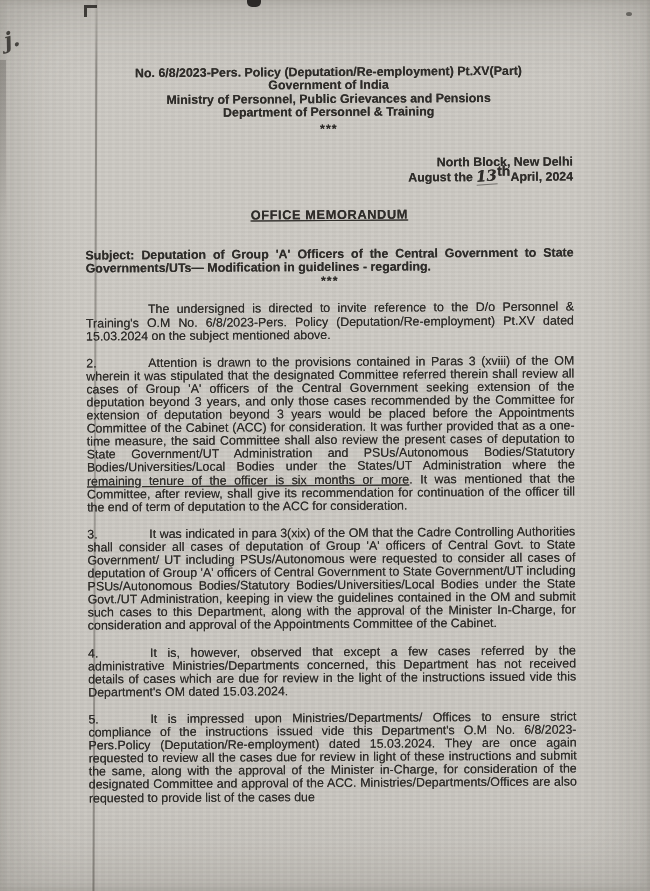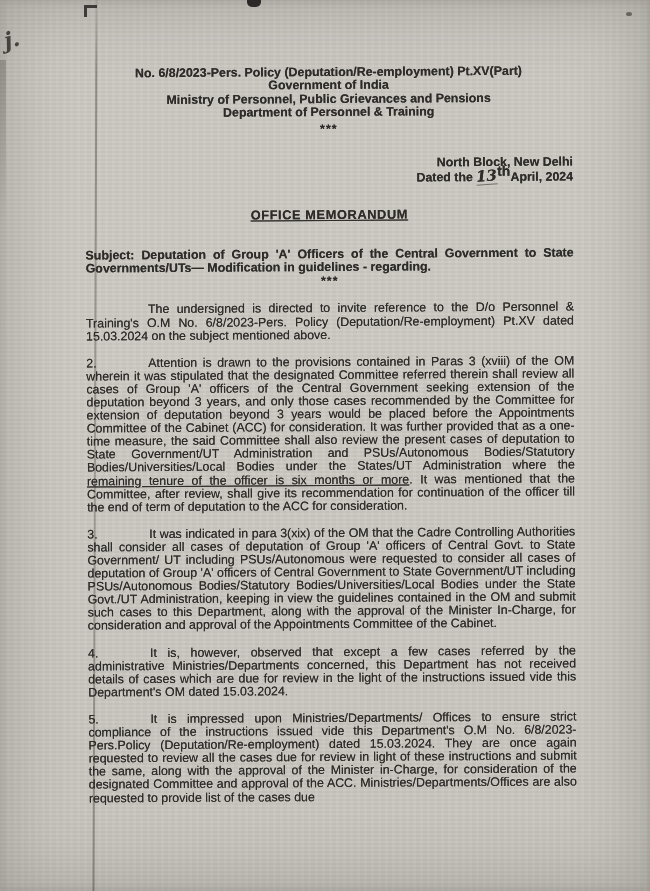--- a/index.html
+++ b/index.html
@@ -91,21 +91,21 @@
     <div class="header center bold">
       <div>No. 6/8/2023-Pers. Policy (Deputation/Re-employment) Pt.XV(Part)</div>
       <div>Government of India</div>
       <div>Ministry of Personnel, Public Grievances and Pensions</div>
       <div>Department of Personnel &amp; Training</div>
       <div class="stars">***</div>
     </div>
 
     <div class="date-block right bold">
       <div>North Block, New Delhi</div>
-      <div><span>Dated the </span><span class="hand-day">13</span><sup class="ord">th</sup><span>April, 2024</span></div>
+      <div><span>August the </span><span class="hand-day">13</span><sup class="ord">th</sup><span>April, 2024</span></div>
     </div>
 
     <div class="memo-title center bold">OFFICE MEMORANDUM</div>
 
     <p class="subject bold">Subject: Deputation of Group 'A' Officers of the Central Government to State Governments/UTs— Modification in guidelines - regarding.</p>
     <div class="stars stars-mid center">***</div>
 
     <p class="para first-para">The undersigned is directed to invite reference to the D/o Personnel &amp; Training's O.M No. 6/8/2023-Pers. Policy (Deputation/Re-employment) Pt.XV dated 15.03.2024 on the subject mentioned above.</p>
 
     <p class="para"><span class="pnum">2.</span><span>Attention is drawn to the provisions contained in Paras 3 (xviii) of the OM wherein it was stipulated that the designated Committee referred therein shall review all cases of Group 'A' officers of the Central Government seeking extension of the deputation beyond 3 years, and only those cases recommended by the Committee for extension of deputation beyond 3 years would be placed before the Appointments Committee of the Cabinet (ACC) for consideration.  It was further provided that as a one-time measure, the said Committee shall also review the present cases of deputation to State Government/UT Administration and PSUs/Autonomous Bodies/Statutory Bodies/Universities/Local Bodies under the States/UT Administration where the </span><span class="u">remaining tenure of the officer is six months or more</span><span>.  It was mentioned that the Committee, after review, shall give its recommendation for continuation of the officer till the end of term of deputation to the ACC for consideration.</span></p>

